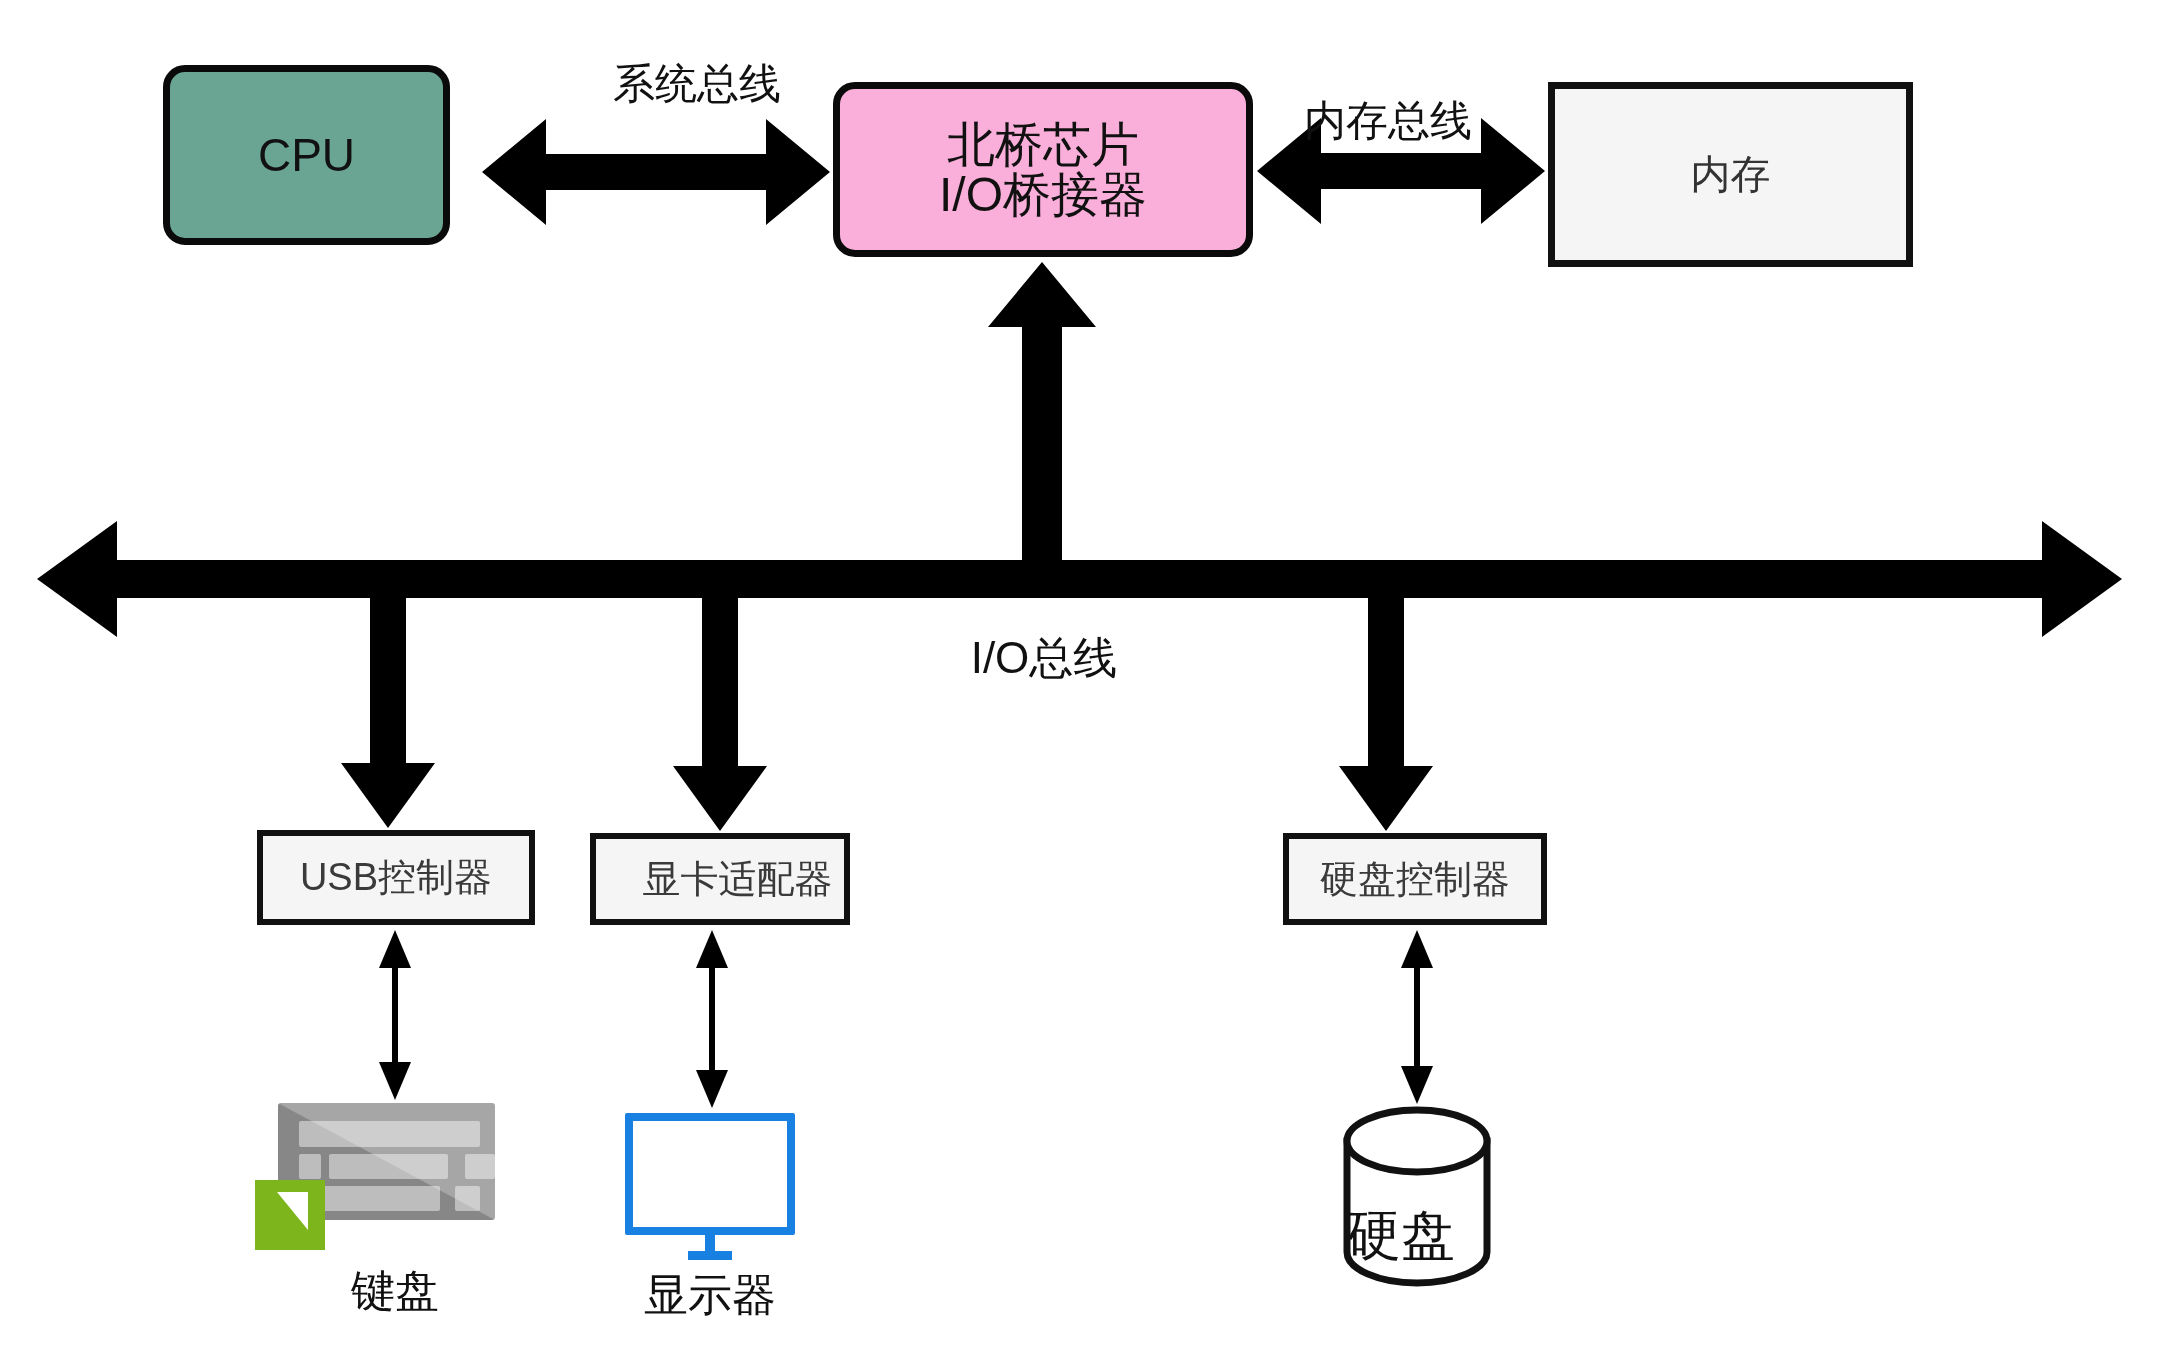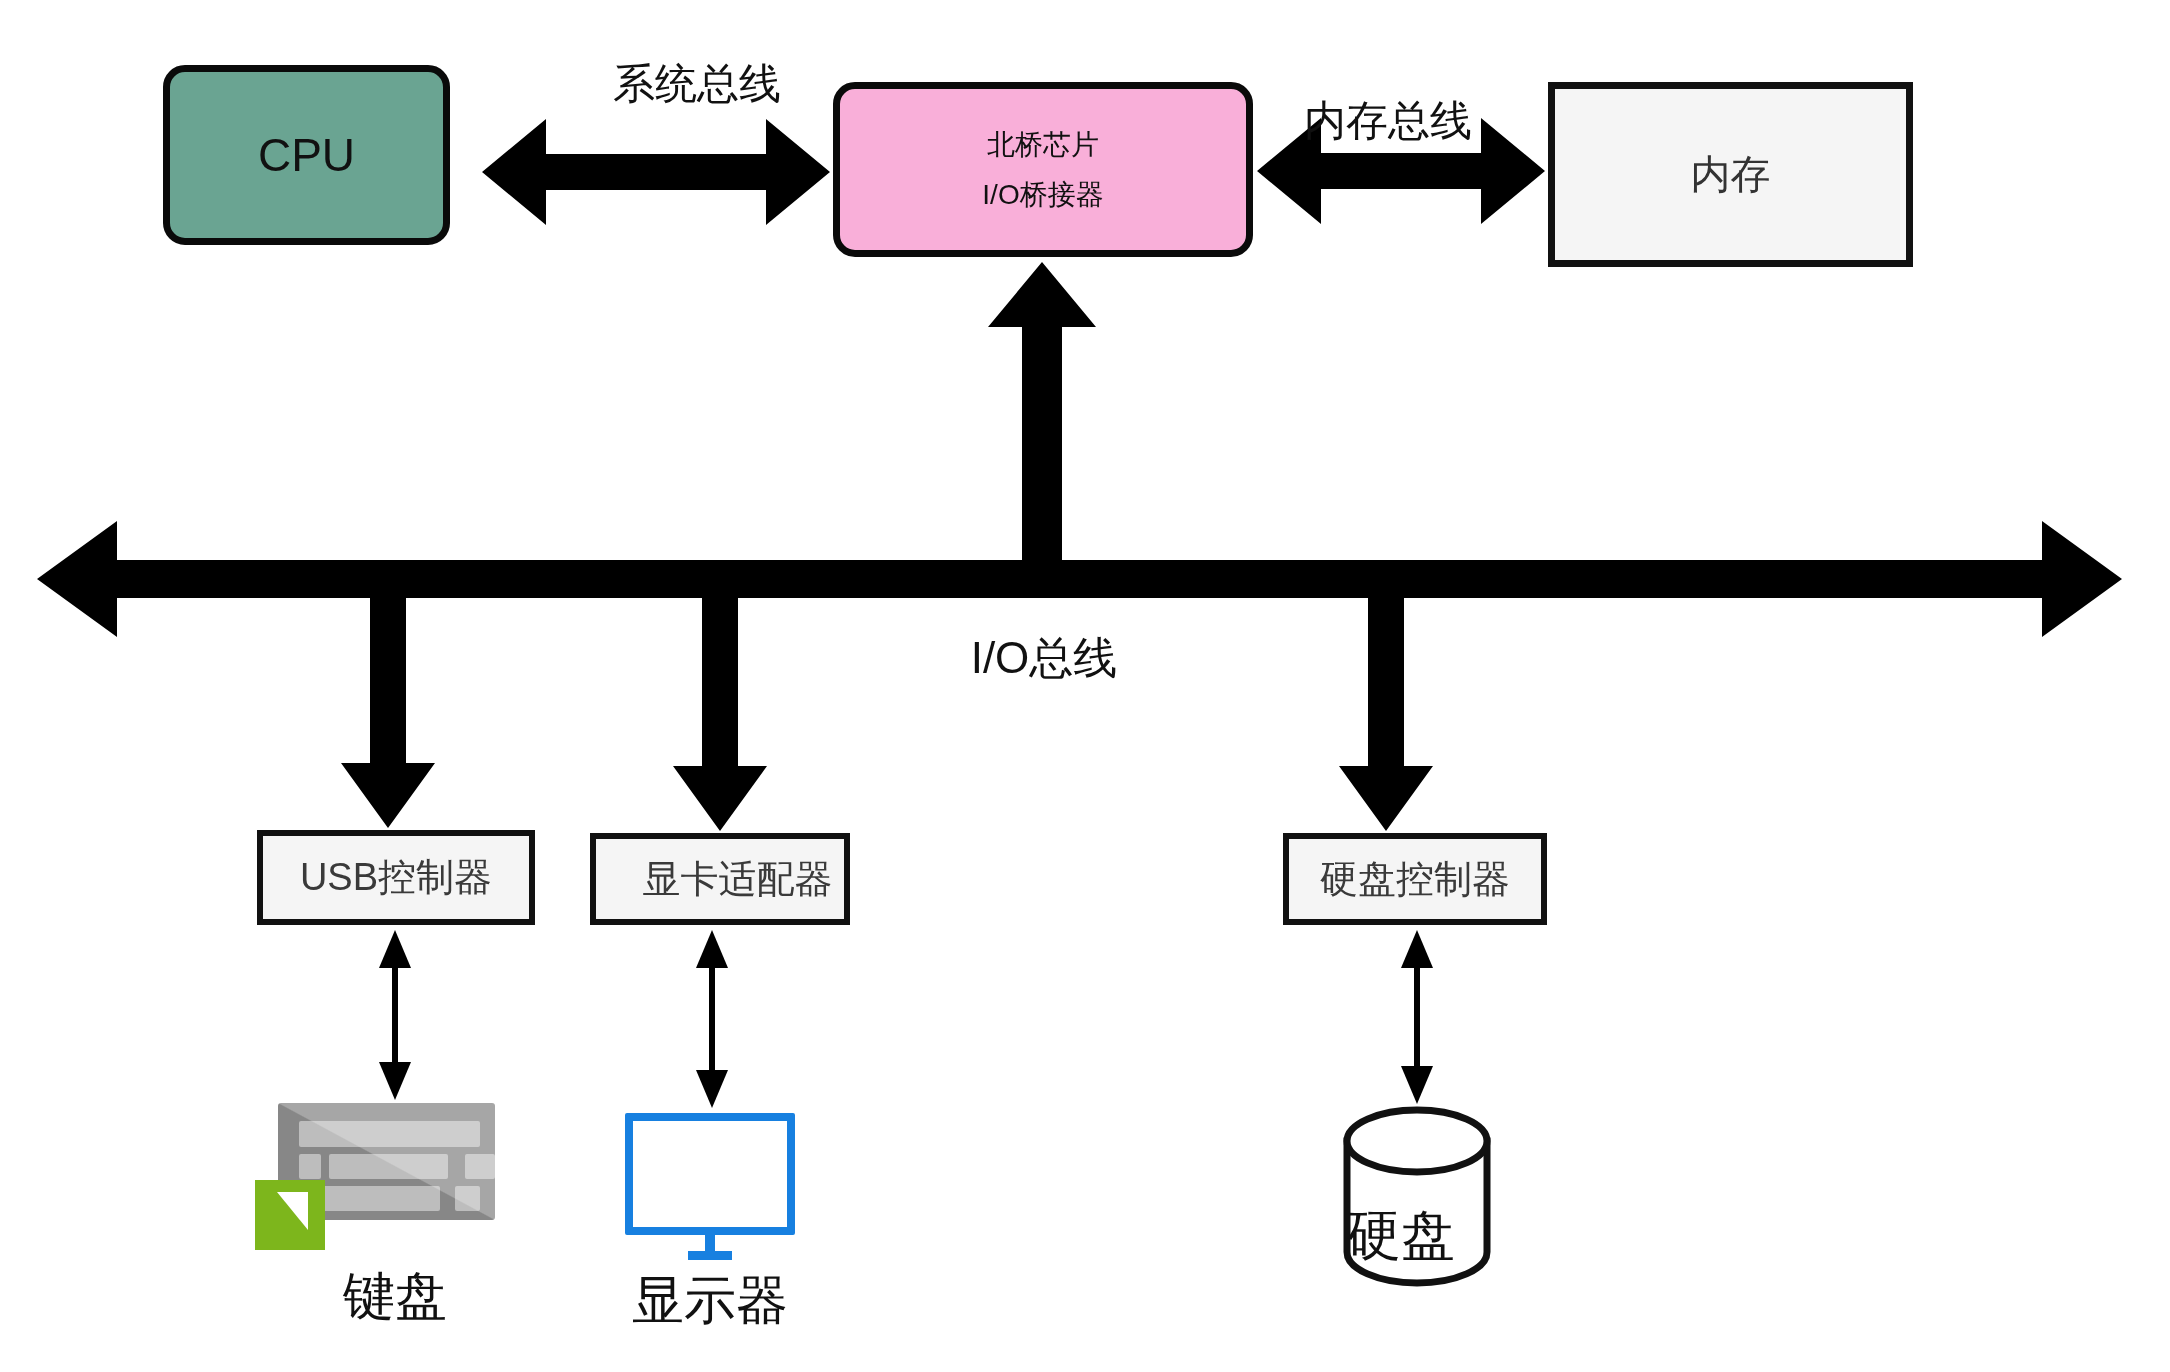--- a/index.html
+++ b/index.html
@@ -13,35 +13,35 @@
   svg.connectors{position:absolute;left:0;top:0;width:2170px;height:1372px;}
   .node{
     position:absolute;
     display:flex;align-items:center;justify-content:center;
     box-sizing:border-box;
     text-align:center;
     color:#111;
   }
   .node.rounded{border-radius:22px;}
   .cpu{left:163px;top:65px;width:287px;height:180px;background:#6AA492;border:7px solid #0a0a0a;font-size:46px;}
-  .northbridge{left:833px;top:82px;width:420px;height:175px;background:#F9AFD9;border:7px solid #0a0a0a;font-size:28px;line-height:50px;flex-direction:column;}
+  .northbridge{left:833px;top:82px;width:420px;height:175px;background:#F9AFD9;border:7px solid #0a0a0a;font-size:48px;line-height:50px;flex-direction:column;}
   .memory{left:1548px;top:82px;width:365px;height:185px;background:#F5F5F5;border:7px solid #111;font-size:40px;color:#333;}
   .ctrl{background:#F5F5F5;border:6px solid #111;font-size:38px;color:#3a3a3a;}
   .usb-ctrl{left:257px;top:830px;width:278px;height:95px;}
   .gpu-ctrl{left:590px;top:833px;width:260px;height:92px;padding-left:35px;}
   .disk-ctrl{left:1283px;top:833px;width:264px;height:92px;}
   .buslabel{
     position:absolute;color:#111;font-size:42px;white-space:nowrap;
     transform:translateX(-50%);
   }
   .lbl-system{left:697px;top:56px;}
   .lbl-membus{left:1388px;top:56px;margin-top:37px;}
   .lbl-iobus{left:1044px;top:629px;font-size:44px;}
   .devlabel{
-    position:absolute;color:#111;font-size:52px;white-space:nowrap;
+    position:absolute;color:#111;font-size:44px;white-space:nowrap;
     transform:translateX(-50%);
   }
   .lbl-keyboard{left:395px;top:1262px;}
   .lbl-monitor{left:710px;top:1266px;}
   .disk-text{
     position:absolute;left:1347px;top:1200px;width:140px;
     text-align:left;font-size:54px;color:#111;
   }
   
   .kbd{

